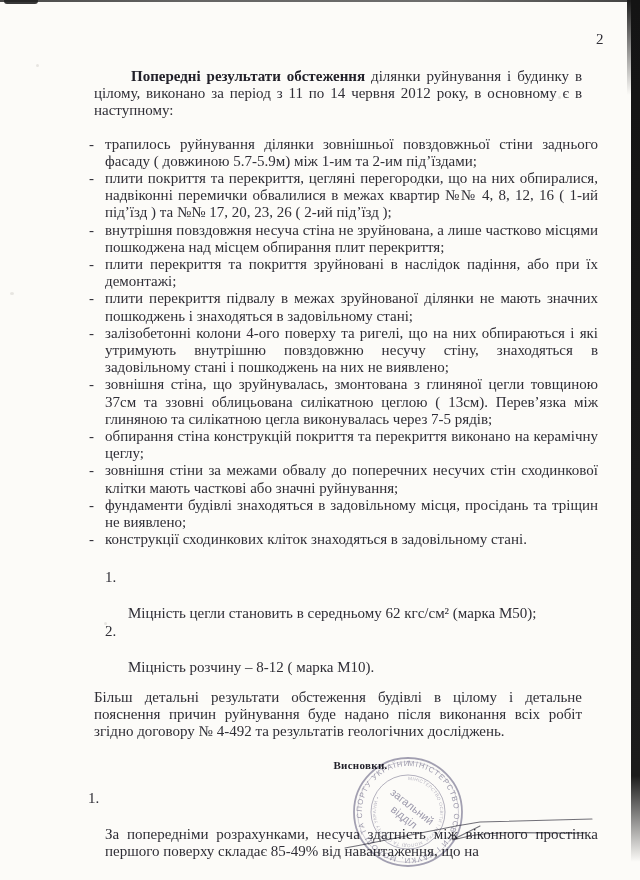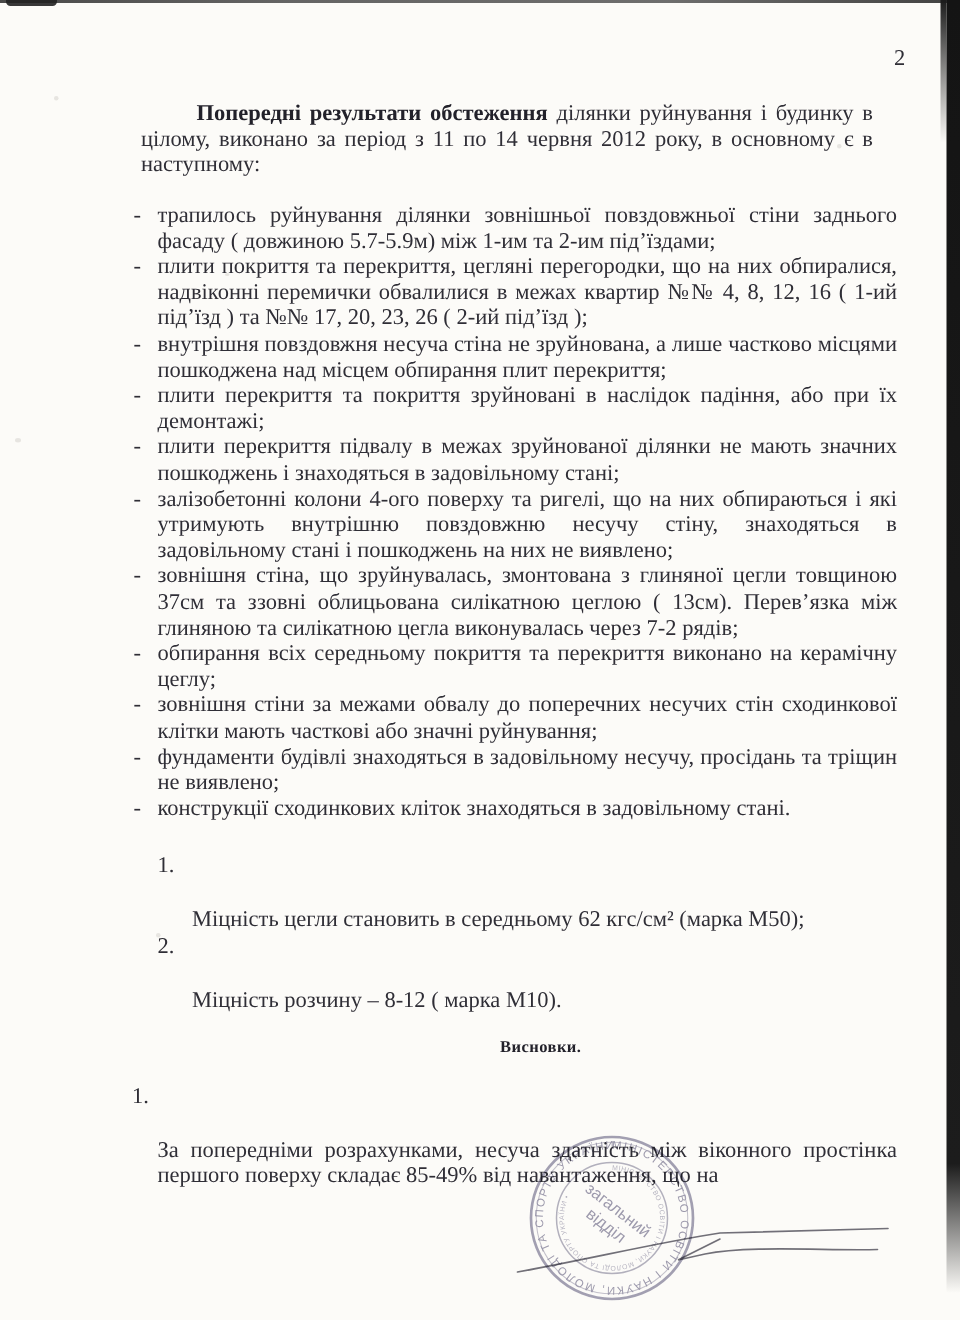--- a/index.html
+++ b/index.html
@@ -117,53 +117,54 @@
       <div class="dash-item">
         <span class="dash-marker">-</span>
         <span class="dash-text">плити перекриття підвалу в межах зруйнованої ділянки не мають значних пошкоджень і знаходяться в задовільному стані;</span>
       </div>
       <div class="dash-item">
         <span class="dash-marker">-</span>
         <span class="dash-text">залізобетонні колони 4-ого поверху та ригелі, що на них обпираються і які утримують внутрішню повздовжню несучу стіну, знаходяться в задовільному стані і пошкоджень на них не виявлено;</span>
       </div>
       <div class="dash-item">
         <span class="dash-marker">-</span>
-        <span class="dash-text">зовнішня стіна, що зруйнувалась, змонтована з глиняної цегли товщиною 37см та ззовні облицьована силікатною цеглою ( 13см). Перев’язка між глиняною та силікатною цегла  виконувалась через 7-2 рядів;</span>
-      </div>
-      <div class="dash-item">
-        <span class="dash-marker">-</span>
-        <span class="dash-text">обпирання всіх середньому покриття та перекриття виконано на керамічну цеглу;</span>
+        <span class="dash-text">зовнішня стіна, що зруйнувалась, змонтована з глиняної цегли товщиною 37см та ззовні облицьована силікатною цеглою ( 13см). Перев’язка між глиняною та силікатною цегла  виконувалась через 7-5 рядів;</span>
+      </div>
+      <div class="dash-item">
+        <span class="dash-marker">-</span>
+        <span class="dash-text">обпирання стіна конструкцій покриття та перекриття виконано на керамічну цеглу;</span>
       </div>
       <div class="dash-item">
         <span class="dash-marker">-</span>
         <span class="dash-text">зовнішня  стіни за межами обвалу до поперечних несучих стін сходинкової клітки мають часткові або значні руйнування;</span>
       </div>
       <div class="dash-item">
         <span class="dash-marker">-</span>
-        <span class="dash-text">фундаменти будівлі знаходяться в задовільному несучу, просідань та тріщин не виявлено;</span>
+        <span class="dash-text">фундаменти будівлі знаходяться в задовільному місця, просідань та тріщин не виявлено;</span>
       </div>
       <div class="dash-item">
         <span class="dash-marker">-</span>
         <span class="dash-text">конструкції сходинкових кліток знаходяться в задовільному стані.</span>
       </div>
     </div>
 
     <div class="lab-block">
       <div class="num-list">
         <div class="num-item">
           <span class="num-marker">1.</span>
           <span class="num-text">Міцність цегли становить в середньому 62 кгс/см² (марка М50);</span>
         </div>
         <div class="num-item">
           <span class="num-marker">2.</span>
           <span class="num-text">Міцність розчину – 8-12 ( марка М10).</span>
         </div>
       </div>
     </div>
 
+    <p class="note-para">Більш детальні результати обстеження будівлі в цілому і детальне пояснення причин руйнування буде надано після виконання всіх робіт згідно договору № 4-492 та результатів геологічних досліджень.</p>
 
     <div class="conclusions-heading">Висновки.</div>
 
     <div class="num-list conclusions-list">
       <div class="num-item">
         <span class="num-marker">1.</span>
         <span class="num-text">За попередніми розрахунками, несуча здатність між віконного простінка першого поверху складає 85-49% від навантаження, що на</span>
       </div>
     </div>
   </div>

